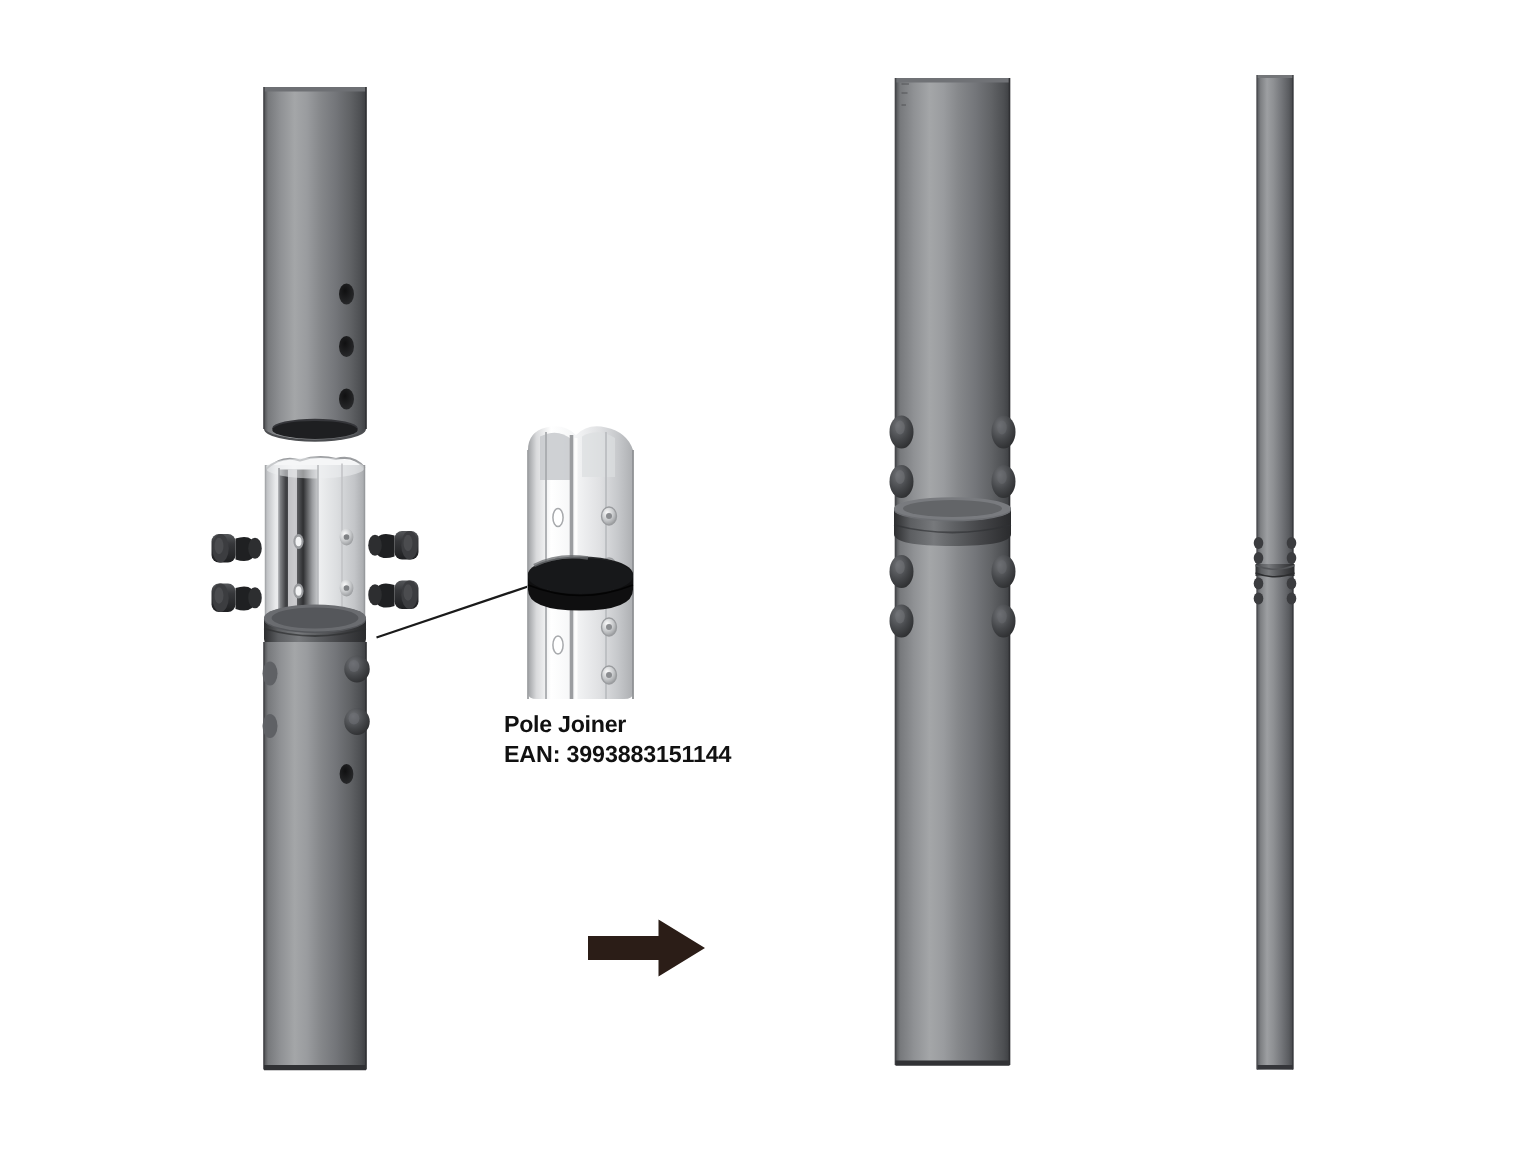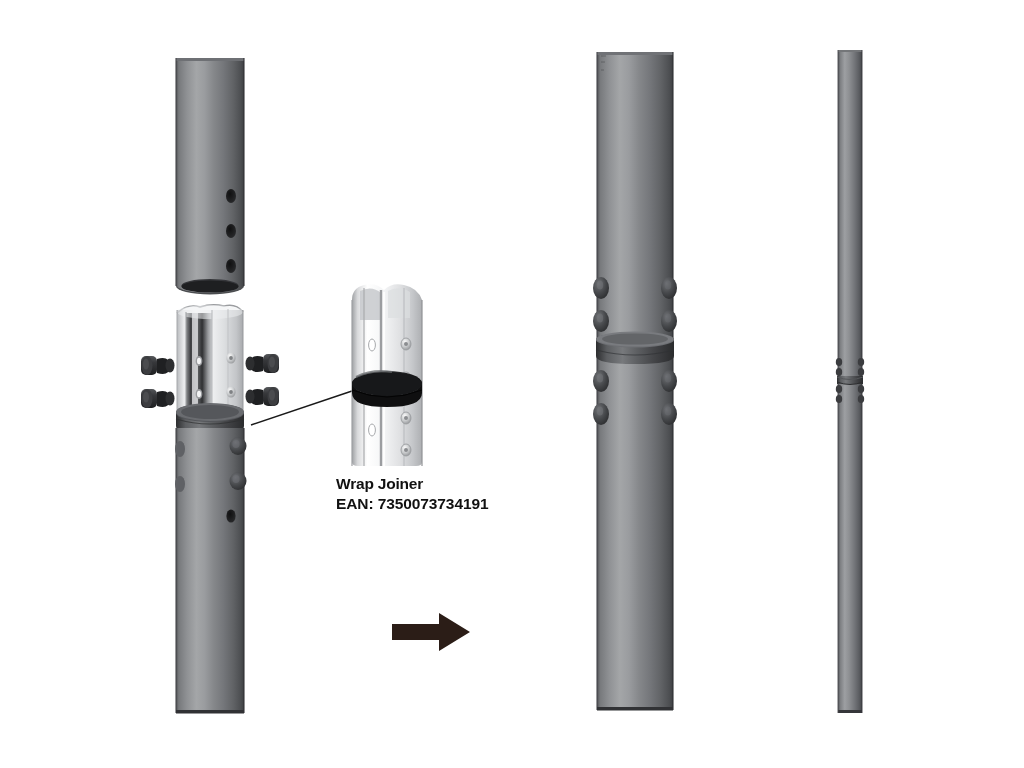--- a/index.html
+++ b/index.html
@@ -391,17 +391,17 @@
       <g>
         <ellipse cx="839" cy="389" rx="3.2" ry="4" fill="#3b3c3f"></ellipse>
         <ellipse cx="839" cy="399" rx="3.2" ry="4" fill="#3b3c3f"></ellipse>
         <ellipse cx="861" cy="389" rx="3.2" ry="4" fill="#3b3c3f"></ellipse>
         <ellipse cx="861" cy="399" rx="3.2" ry="4" fill="#3b3c3f"></ellipse>
       </g>
     </g>
   </svg>
 
   <div class="callout-text">
-    <span class="line">Wrap Joiner</span>
-    <span class="line ean">EAN: 7350073734191</span>
+    <span class="line">Pole Joiner</span>
+    <span class="line ean">EAN: 3993883151144</span>
   </div>
 
 </div>
 
 </body></html>

